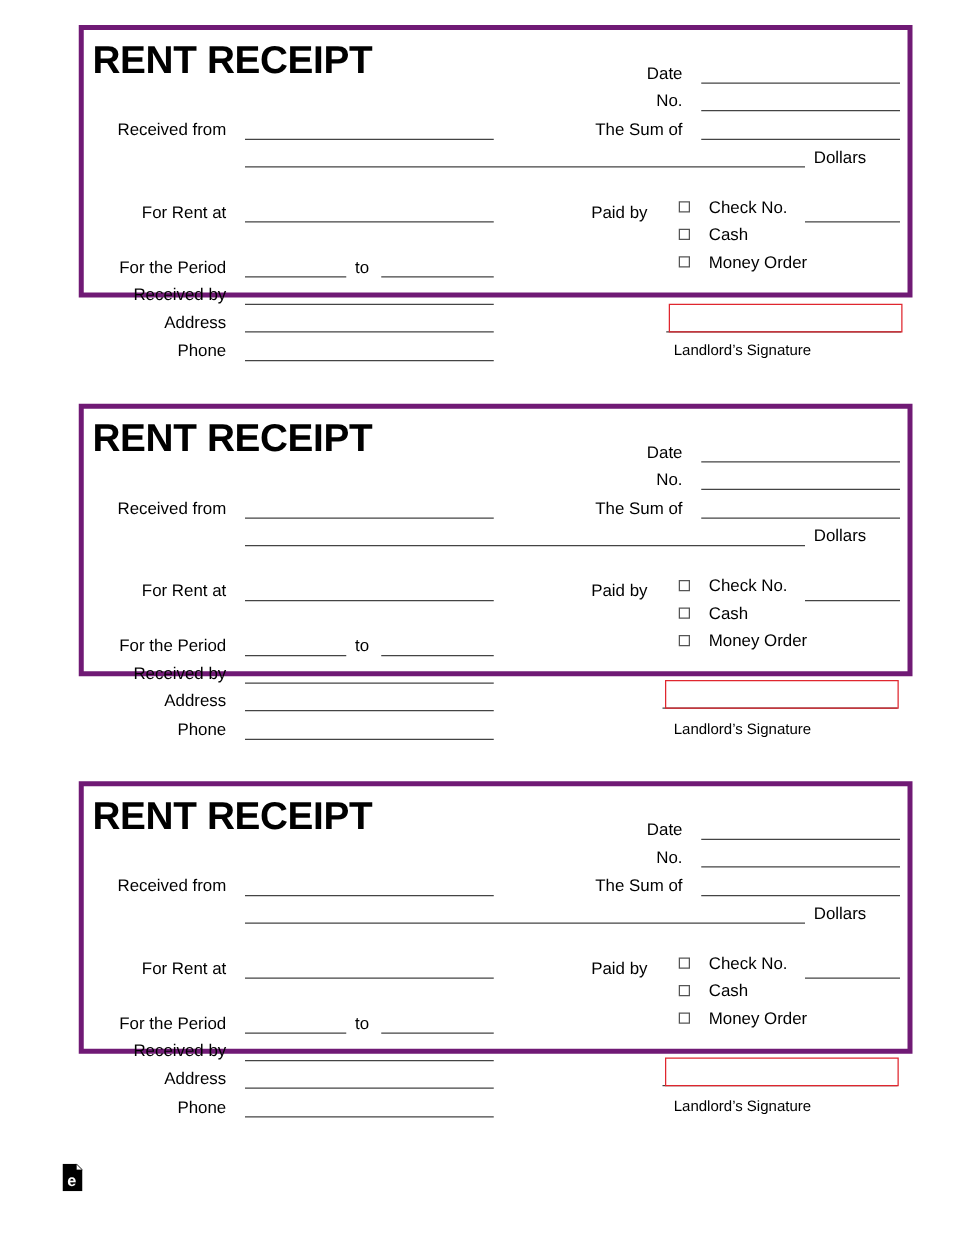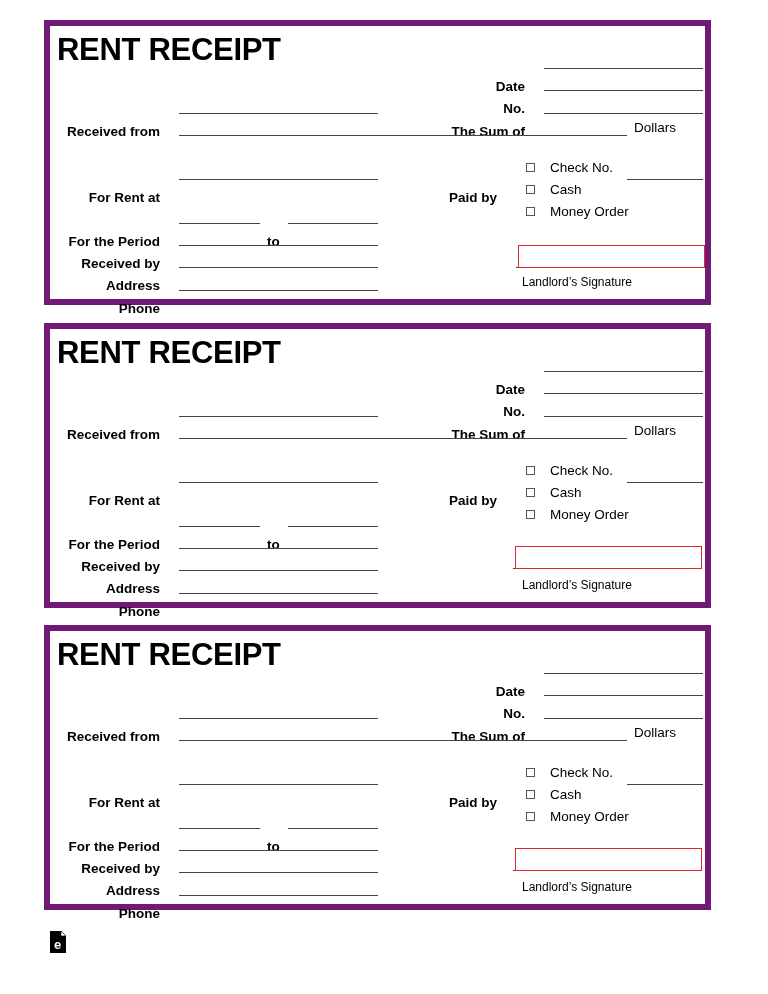--- a/index.html
+++ b/index.html
@@ -1,19 +1,19 @@
 <!DOCTYPE html>
 <html><head>
 <meta charset="utf-8">
 <style>
   html,body{margin:0;padding:0;background:#fff;}
   body{width:768px;height:994px;position:relative;font-family:"Liberation Sans",sans-serif;color:#000;overflow:hidden;}
-  .receipt{position:absolute;left:44px;width:667px;height:285px;border:6px solid #701a75;box-sizing:border-box;}
+  .receipt{position:absolute;left:63px;width:667px;height:218px;border:4px solid #701a75;box-sizing:border-box;}
   .title{position:absolute;left:7px;top:6px;font-size:31px;font-weight:bold;letter-spacing:-0.3px;}
-  .lbl{position:absolute;font-size:13.5px;font-weight:bold;text-align:left;white-space:nowrap;margin-top:26px;}
+  .lbl{position:absolute;font-size:13.5px;font-weight:normal;text-align:left;white-space:nowrap;}
   .txt{position:absolute;font-size:13.5px;white-space:nowrap;}
   .line{position:absolute;height:0;border-bottom:1px solid #444;}
   .chk{position:absolute;width:9px;height:9px;border:1px solid #555;box-sizing:border-box;}
   .sigbox{position:absolute;height:23px;border:1.5px solid #e0262e;box-sizing:border-box;}
   .sigline{position:absolute;border-bottom:1px solid #444;}
   .siglbl{position:absolute;font-size:12px;white-space:nowrap;}
   .logo{position:absolute;left:50px;top:931px;width:16px;height:22px;}
 </style>
 </head>
 <body>

